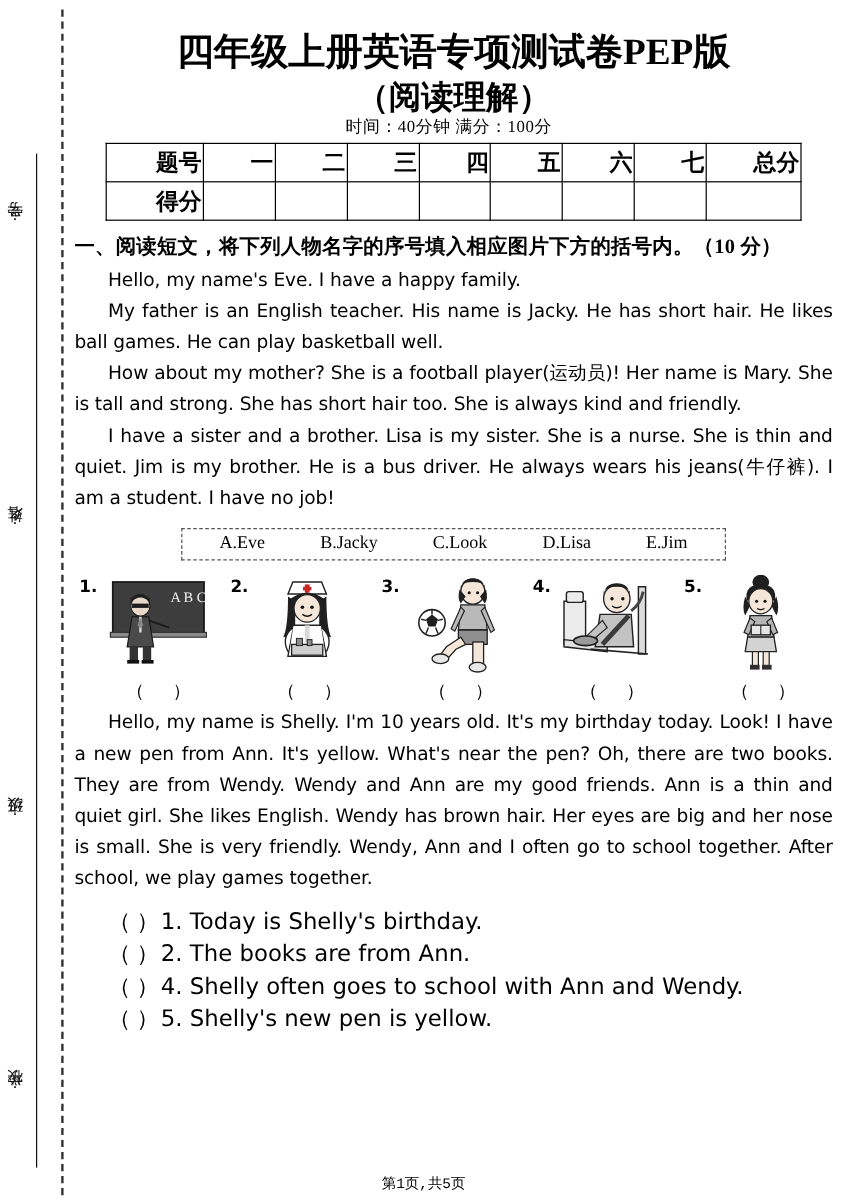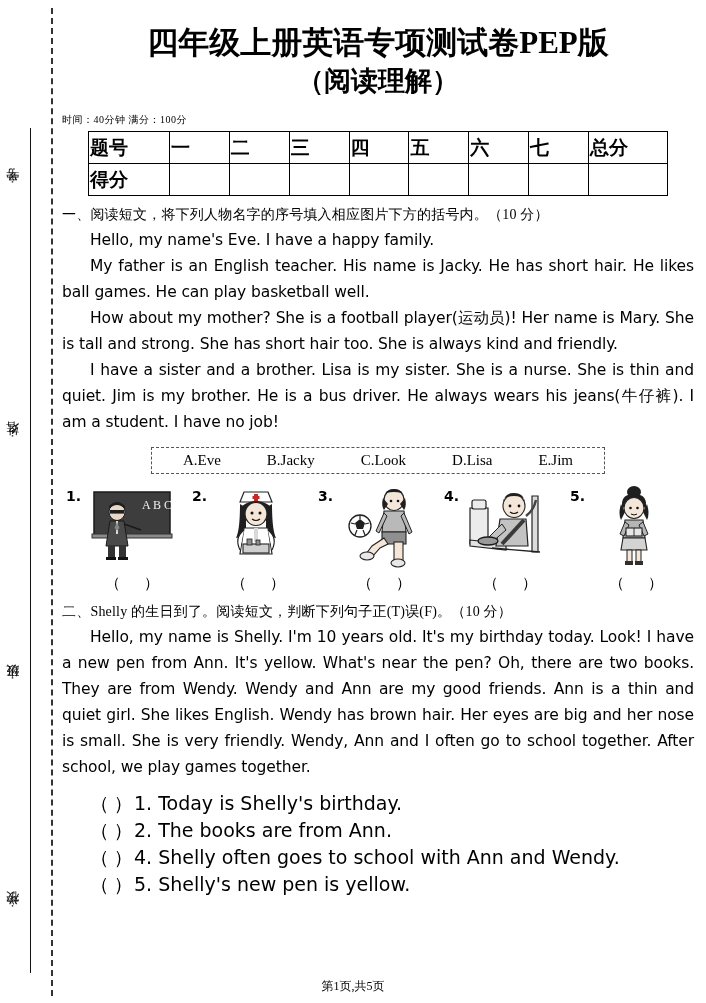--- a/index.html
+++ b/index.html
@@ -76,50 +76,50 @@
   .title-sub {
     text-align: center;
     font-family: "Liberation Serif", "DejaVu Serif", serif;
     font-size: 27px;
     font-weight: 700;
     margin-top: 2px;
     line-height: 1.2;
   }
 
   .exam-meta {
-    text-align: left;
-    font-size: 10px;
-    font-family: "Liberation Serif", "DejaVu Serif", serif;
-    margin-top: 16px;
+    text-align: center;
+    font-size: 14px;
+    font-family: "Liberation Serif", "DejaVu Serif", serif;
+    margin-top: 0;
     padding-right: 8px;
     letter-spacing: 0.5px;
   }
 
   table.score-table {
     border-collapse: collapse;
     margin: 4px auto 0 auto;
     width: 580px;
     table-layout: fixed;
   }
   table.score-table td {
     border: 1.4px solid #000;
     height: 29px;
-    text-align: left;
+    text-align: right;
     vertical-align: middle;
     font-family: "Liberation Serif", "DejaVu Serif", serif;
     font-size: 19px;
     font-weight: 700;
   }
   table.score-table td.head-cell { width: 78px; }
   table.score-table td.total-cell { width: 76px; }
 
   .section-heading {
-    font-size: 14px;
-    font-family: "Liberation Serif", "DejaVu Serif", serif;
-    font-weight: 400;
+    font-size: 17px;
+    font-family: "Liberation Serif", "DejaVu Serif", serif;
+    font-weight: 700;
     margin-top: 10px;
     letter-spacing: 0.2px;
     color: #000;
   }
 
   .passage {
     font-size: 15.5px;
     line-height: 26px;
     text-align: justify;
     margin-top: 3px;
@@ -201,21 +201,21 @@
     font-family: "Liberation Serif", "DejaVu Serif", serif;
   }
 
   .footer {
     position: absolute;
     bottom: 8px;
     left: 0;
     width: 706px;
     text-align: center;
     font-size: 12px;
-    font-family: Liberation Serif, serif;
+    font-family: Liberation Mono, monospace;
     color: #000;
   }
 </style>
 </head>
 <body>
 
 <div id="page">
 
   <div class="seal-solid-line"></div>
   <div class="seal-dashed-line"></div>
@@ -436,21 +436,20 @@
               <rect x="37" y="75" width="8" height="4" fill="#2f2f2f"></rect>
               <rect x="47" y="75" width="8" height="4" fill="#2f2f2f"></rect>
             </svg>
           </div>
         </div>
         <div class="pic-paren">（    ）</div>
       </div>
 
     </div>
 
-    <div class="section-heading">二、Shelly 的生日到了。阅读短文，判断下列句子正(T)误(F)。（10 分）</div>
 
     <div class="passage">
       <p>Hello, my name is Shelly. I'm 10 years old. It's my birthday today. Look! I have a new pen from Ann. It's yellow. What's near the pen? Oh, there are two books. They are from Wendy. Wendy and Ann are my good friends. Ann is a thin and quiet girl. She likes English. Wendy has brown hair. Her eyes are big and her nose is small. She is very friendly. Wendy, Ann and I often go to school together. After school, we play games together.</p>
     </div>
 
     <div class="tf-list">
       <div class="tf-item"><span class="tf-paren">（    ）</span><span>1. Today is Shelly's birthday.</span></div>
       <div class="tf-item"><span class="tf-paren">（    ）</span><span>2. The books are from Ann.</span></div>
       <div class="tf-item"><span class="tf-paren">（    ）</span><span>4. Shelly often goes to school with Ann and Wendy.</span></div>
       <div class="tf-item"><span class="tf-paren">（    ）</span><span>5. Shelly's new pen is yellow.</span></div>

